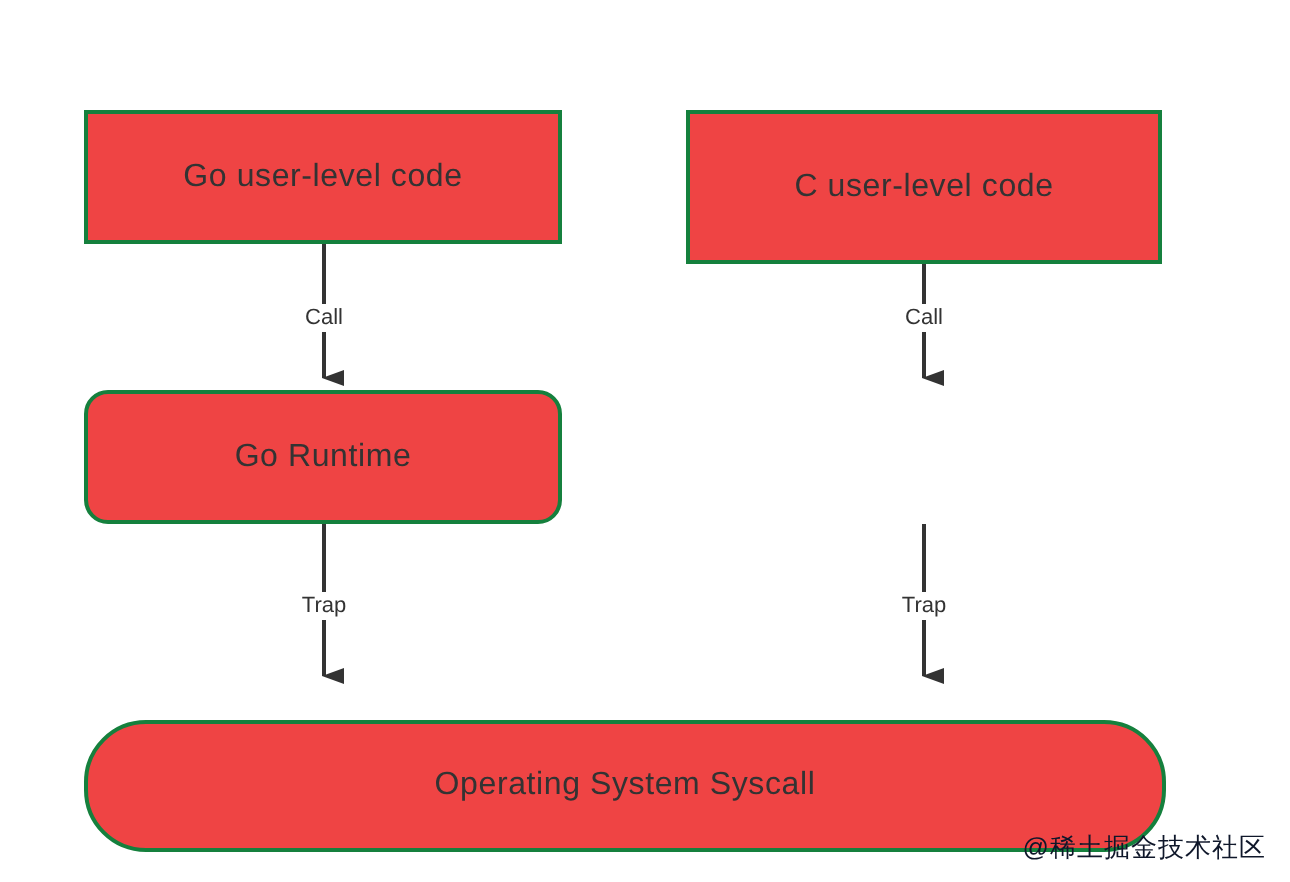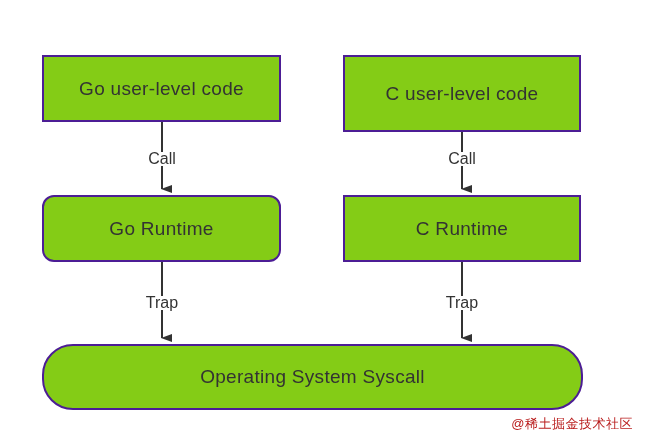--- a/index.html
+++ b/index.html
@@ -11,59 +11,59 @@
   .canvas {
     position: relative;
     width: 645px;
     height: 441px;
     background: #ffffff;
     overflow: hidden;
   }
   .box {
     position: absolute;
     box-sizing: border-box;
-    border: 2px solid #4c1d95;
-    background: #84cc16;
+    border: 2px solid #15803d;
+    background: #ef4444;
     display: flex;
     align-items: center;
     justify-content: center;
     color: #333333;
-    font-size: 19px;
+    font-size: 16px;
     letter-spacing: 0.3px;
   }
   .box-go-user    { left: 42px;  top: 55px;  width: 239px; height: 67px; }
   .box-c-user     { left: 343px; top: 55px;  width: 238px; height: 77px; }
   .box-go-runtime { left: 42px;  top: 195px; width: 239px; height: 67px; border-radius: 12px; }
   .box-c-runtime  { left: 343px; top: 195px; width: 238px; height: 67px; }
-  .box-os         { left: 42px;  top: 344px; width: 541px; height: 66px; border-radius: 31px; }
+  .box-os         { left: 42px;  top: 360px; width: 541px; height: 66px; border-radius: 31px; }
   svg.edges {
     position: absolute;
     left: 0; top: 0;
     width: 645px;
     height: 441px;
     pointer-events: none;
   }
   .edge-label {
     position: absolute;
     transform: translate(-50%, -50%);
     background: #ffffff;
     color: #333333;
-    font-size: 16px;
+    font-size: 11px;
     padding: 0 2px;
     line-height: 14px;
   }
   .lbl-call-left  { left: 162px; top: 159px; }
   .lbl-call-right { left: 462px; top: 159px; }
   .lbl-trap-left  { left: 162px; top: 303px; }
   .lbl-trap-right { left: 462px; top: 303px; }
   .watermark {
     position: absolute;
     right: 12px;
     top: 415px;
-    color: #b91c1c;
+    color: #0f172a;
     font-size: 13px;
     letter-spacing: 0.5px;
   }
 </style>
 </head>
 <body>
 
 <div class="canvas">
 
   <svg class="edges" viewBox="0 0 645 441">
@@ -83,23 +83,20 @@
   </div>
 
   <div class="box box-c-user">
     <span>C user-level code</span>
   </div>
 
   <div class="box box-go-runtime">
     <span>Go Runtime</span>
   </div>
 
-  <div class="box box-c-runtime">
-    <span>C Runtime</span>
-  </div>
 
   <div class="box box-os">
     <span>Operating System Syscall</span>
   </div>
 
   <div class="edge-label lbl-call-left">Call</div>
   <div class="edge-label lbl-call-right">Call</div>
   <div class="edge-label lbl-trap-left">Trap</div>
   <div class="edge-label lbl-trap-right">Trap</div>
 

